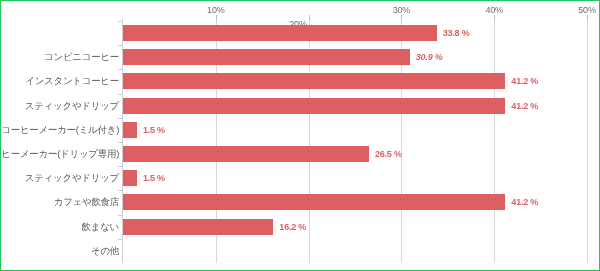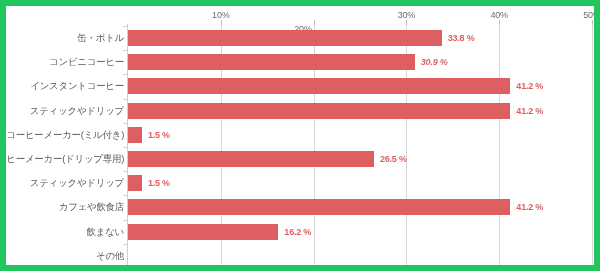--- a/index.html
+++ b/index.html
@@ -9,21 +9,21 @@
   }
   body {
     font-family: "Liberation Sans", "DejaVu Sans", sans-serif;
   }
   #chart-root {
     position: relative;
     width: 600px;
     height: 271px;
     box-sizing: border-box;
     background: #ffffff;
-    border: 6px solid #22c55e;
+    border: 1px solid #22c55e;
     overflow: hidden;
   }
   
   .axis-line {
     position: absolute;
     left: 121px;
     top: 18px;
     width: 1px;
     height: 244px;
     background: #cfcfcf;
@@ -126,21 +126,20 @@
       <div class="tick-label" style="left: 493.2px;">40%</div>
       <div class="gridline" style="left: 586px;"></div>
       <div class="tick-mark" style="left: 586px;"></div>
       <div class="tick-label" style="left: 586px;">50%</div>
     </div>
 
   <div class="axis-line"></div>
 
   <div class="rows" id="rows-layer">
       <div class="row">
-        <div class="row-label">缶・ボトル</div>
         <div class="row-tick"></div>
         <div class="bar" style="width: 313.664px; background: rgb(221, 95, 98);"></div>
         <div class="bar-value" style="left: 441.664px; color: rgb(221, 95, 98);">33.8 %</div>
       </div>
       <div class="row">
         <div class="row-label">コンビニコーヒー</div>
         <div class="row-tick"></div>
         <div class="bar" style="width: 286.752px; background: rgb(221, 95, 98);"></div>
         <div class="bar-value" style="left: 414.752px; color: rgb(221, 95, 98); font-style: italic;">30.9 %</div>
       </div>

